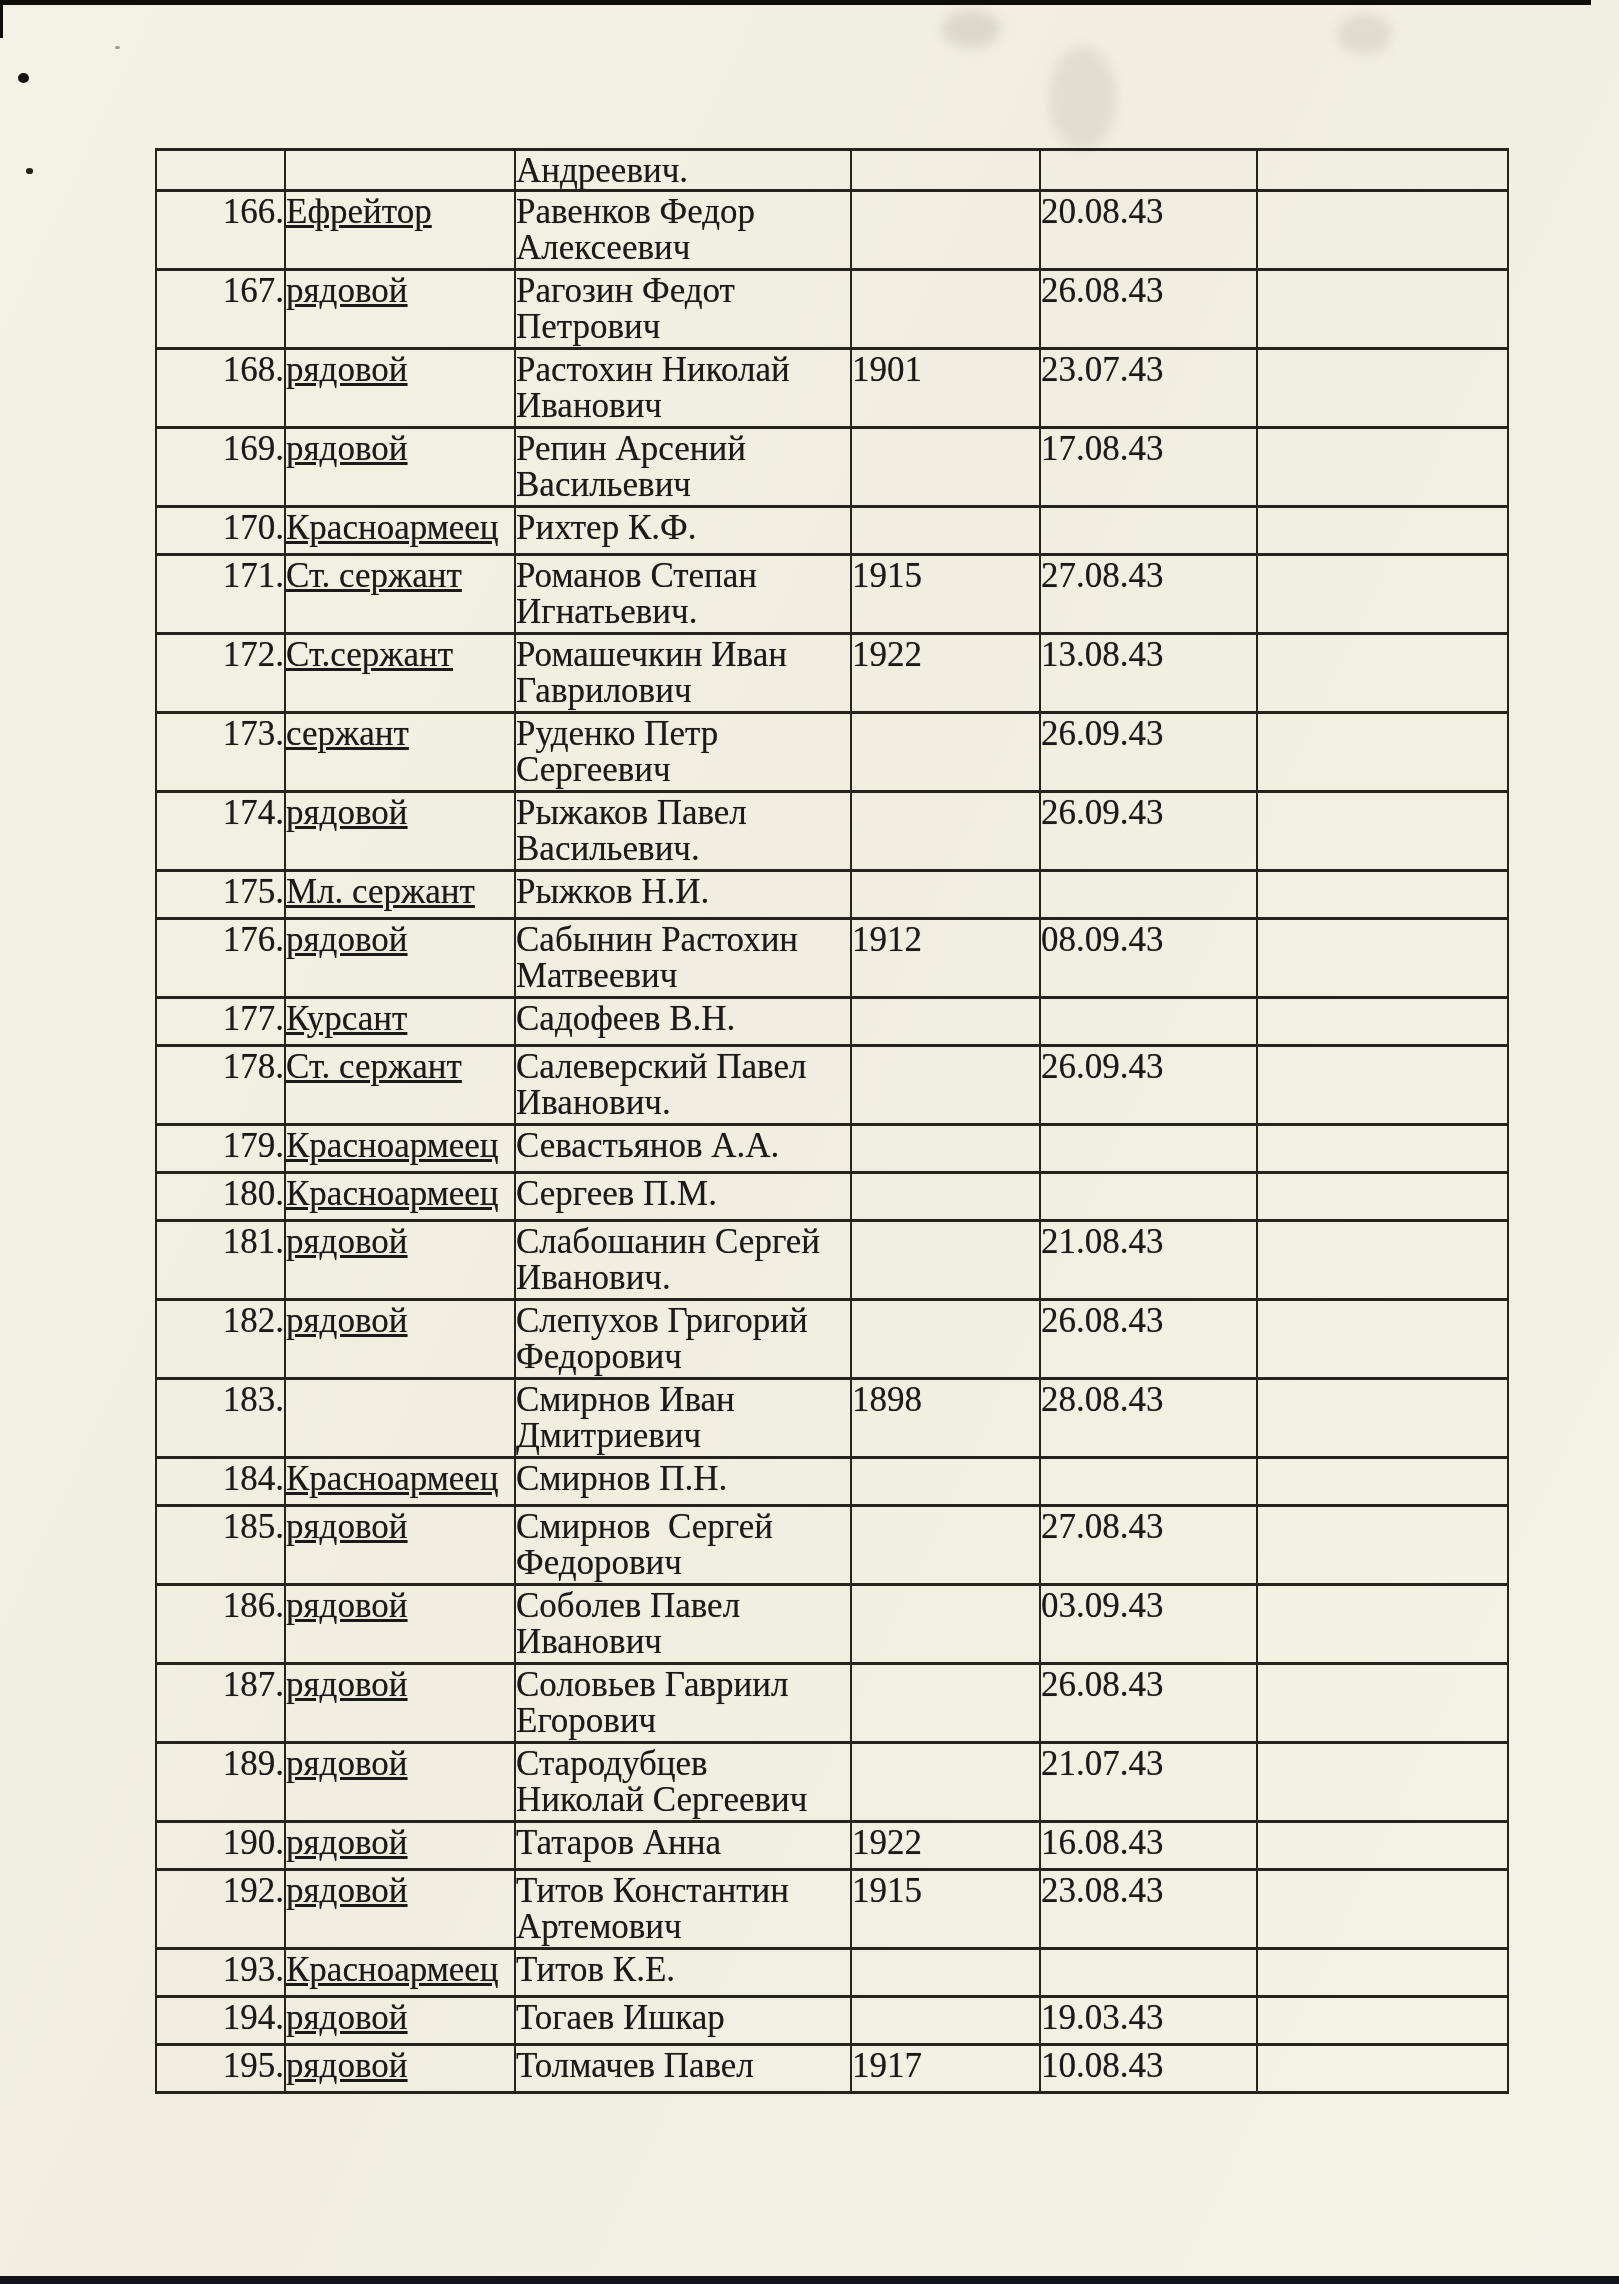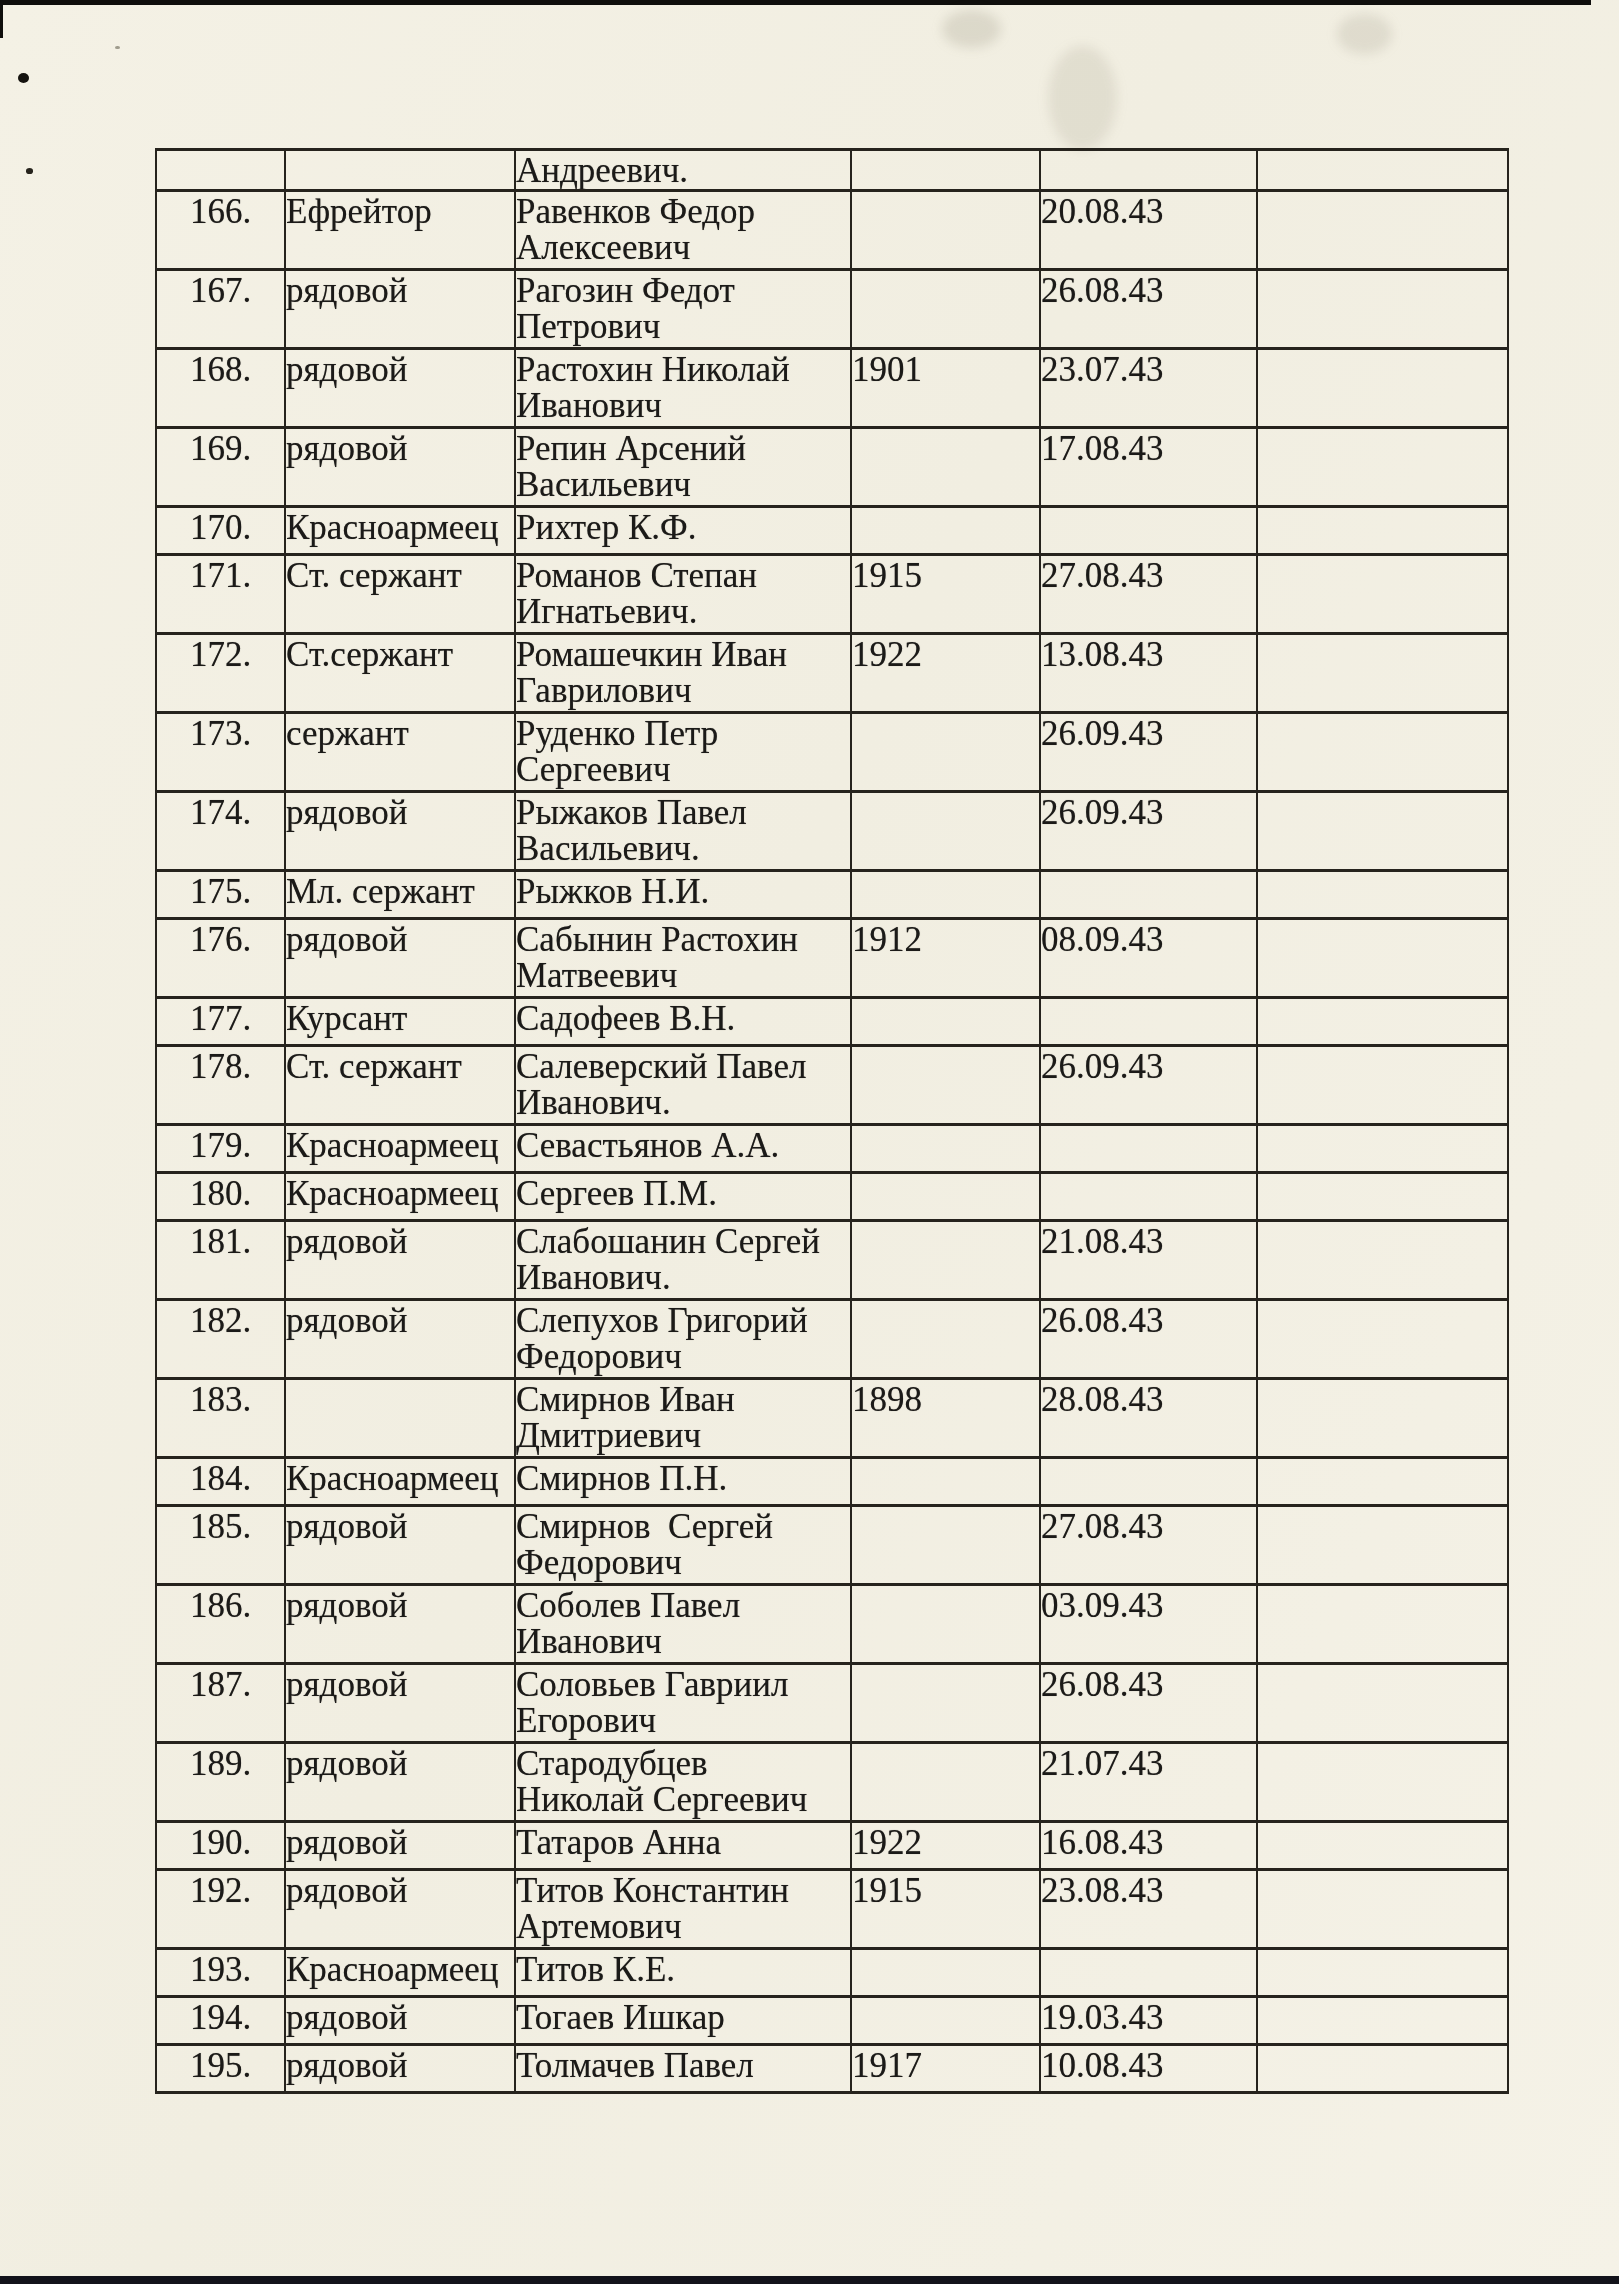--- a/index.html
+++ b/index.html
@@ -35,22 +35,22 @@
     border-top-width:3.3px;border-bottom-width:3.3px;
     vertical-align:top;
     padding:2px 0 0 0;
     font-size:35px;line-height:36px;
     text-shadow:0 0 0.7px rgba(25,22,18,.55);
     overflow:hidden;
   }
   tr.row-s td{height:43px;margin-top:26px;}
   tr.row-d td{height:74px;}
   tr.row-p td{height:36px;margin-left:14px;}
-  td.c-num {text-align:center;padding-right:13px;}
-  td.c-rank{padding-left:14.4px;}
+  td.c-num {text-align:right;padding-right:13px;}
+  td.c-rank{padding-left:14.4px;text-decoration:underline;}
   td.c-name{padding-left:18.3px;white-space:pre-wrap;}
   td.c-year{padding-left:19.6px;}
   td.c-date{padding-left:19.6px;}
 </style>
 </head>
 <body>
 
 <div class="edge-top"></div>
 <div class="edge-left"></div>
 <div class="edge-bottom"></div>

